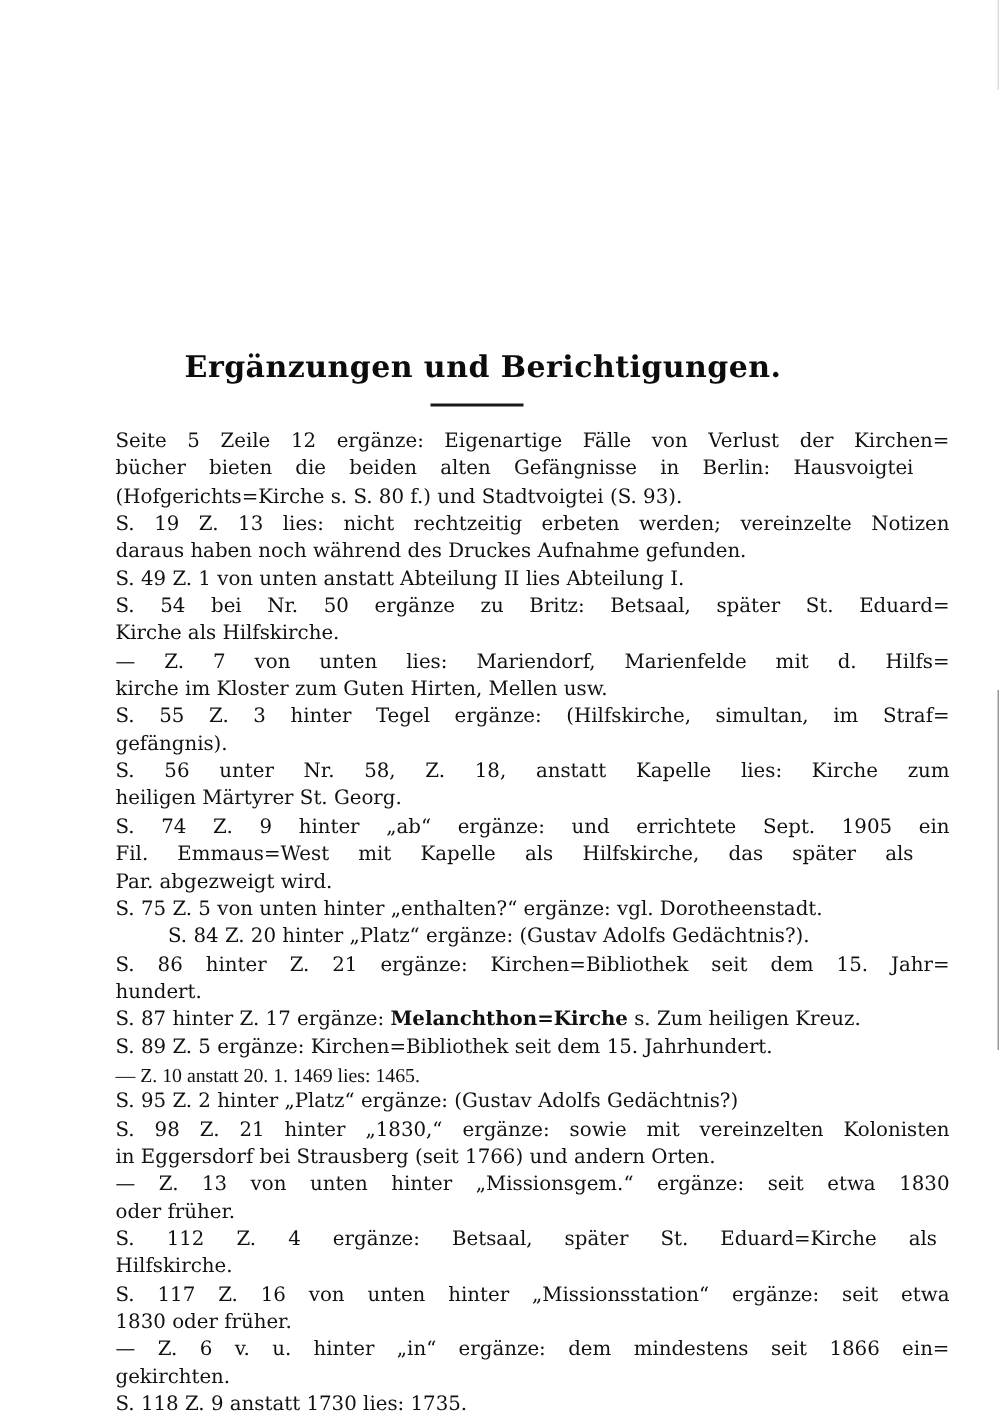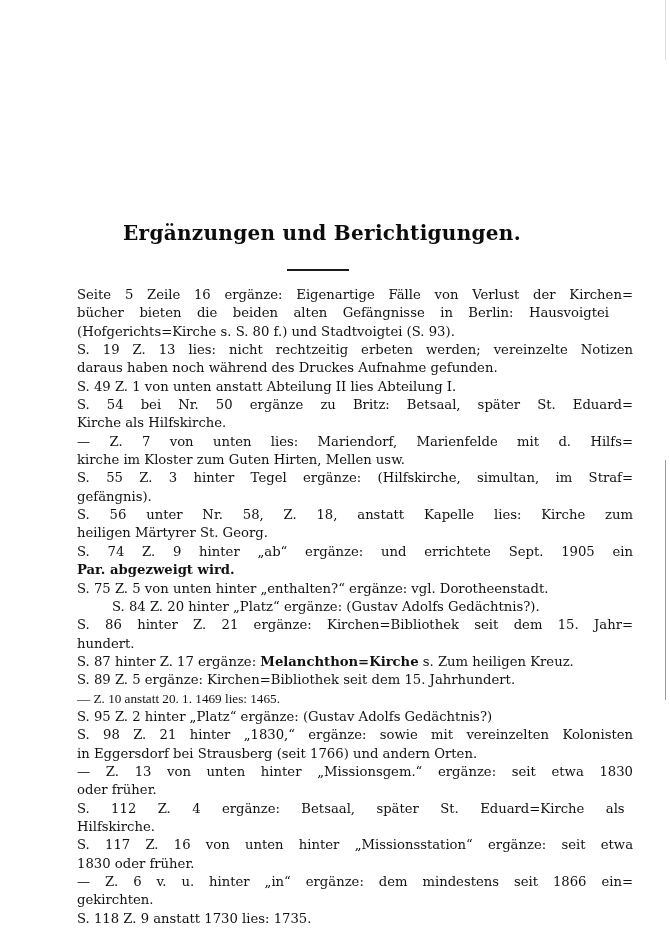--- a/index.html
+++ b/index.html
@@ -16,21 +16,21 @@
       position: absolute;
       left: 665px;
       width: 1px;
       background: #bfc9cc;
     }
     .edge-line.top { top: 0; height: 60px; opacity: 0.6; }
     .edge-line.bottom { top: 460px; height: 240px; background: #6e6e6e; opacity: 0.7; }
 
     .title {
       position: absolute;
-      top: 221px;
+      top: 232px;
       left: 0;
       width: 640px;
       text-align: center;
       font-family: "DejaVu Serif", serif;
       font-weight: bold;
       font-size: 20px;
       letter-spacing: 0.3px;
       color: #0c0c0c;
       padding-left: 2px;
     }
@@ -66,21 +66,21 @@
 <body>
 
 <div class="edge-line top"></div>
 <div class="edge-line bottom"></div>
 
 <div class="title">Ergänzungen und Berichtigungen.</div>
 <div class="rule"></div>
 
 <div class="entries">
   <div class="entry">
-    <span class="line" style="display: block; word-spacing: 9.53px;">Seite 5 Zeile 16 ergänze: Eigenartige Fälle von Verlust der Kirchen=</span>
+    <span class="line" style="display: block; word-spacing: 9.53px;">Seite 5 Zeile 12 ergänze: Eigenartige Fälle von Verlust der Kirchen=</span>
     <span class="line cont" style="display: block; word-spacing: 11.27px;">bücher bieten die beiden alten Gefängnisse in Berlin: Hausvoigtei</span>
     <span class="line cont" style="display: block;">(Hofgerichts=Kirche s. S. 80 f.) und Stadtvoigtei (S. 93).</span>
   </div>
   <div class="entry">
     <span class="line" style="display: block; word-spacing: 8.82px;">S. 19 Z. 13 lies: nicht rechtzeitig erbeten werden; vereinzelte Notizen</span>
     <span class="line cont" style="display: block;">daraus haben noch während des Druckes Aufnahme gefunden.</span>
   </div>
   <div class="entry">
     <span class="line" style="display: block;">S. 49 Z. 1 von unten anstatt Abteilung II lies Abteilung I.</span>
   </div>
@@ -95,21 +95,22 @@
   <div class="entry">
     <span class="line" style="display: block; word-spacing: 12.2px;">S. 55 Z. 3 hinter Tegel ergänze: (Hilfskirche, simultan, im Straf=</span>
     <span class="line cont" style="display: block;">gefängnis).</span>
   </div>
   <div class="entry">
     <span class="line" style="display: block; word-spacing: 15.62px;">S. 56 unter Nr. 58, Z. 18, anstatt Kapelle lies: Kirche zum</span>
     <span class="line cont" style="display: block;">heiligen Märtyrer St. Georg.</span>
   </div>
   <div class="entry">
     <span class="line" style="display: block; word-spacing: 13.57px;">S. 74 Z. 9 hinter „ab“ ergänze: und errichtete Sept. 1905 ein</span>
-    <span class="line cont" style="display: block; font-weight: bold;">Par. abgezweigt wird.</span>
+    <span class="line cont" style="display: block; word-spacing: 15.26px;">Fil. Emmaus=West mit Kapelle als Hilfskirche, das später als</span>
+    <span class="line cont" style="display: block;">Par. abgezweigt wird.</span>
   </div>
   <div class="entry">
     <span class="line" style="display: block;">S. 75 Z. 5 von unten hinter „enthalten?“ ergänze: vgl. Dorotheenstadt.</span>
   </div>
   <div class="entry">
     <span class="line" style="display: block; padding-left: 35px;">S. 84 Z. 20 hinter „Platz“ ergänze: (Gustav Adolfs Gedächtnis?).</span>
   </div>
   <div class="entry">
     <span class="line" style="display: block; word-spacing: 11.12px;">S. 86 hinter Z. 21 ergänze: Kirchen=Bibliothek seit dem 15. Jahr=</span>
     <span class="line cont" style="display: block;">hundert.</span>

